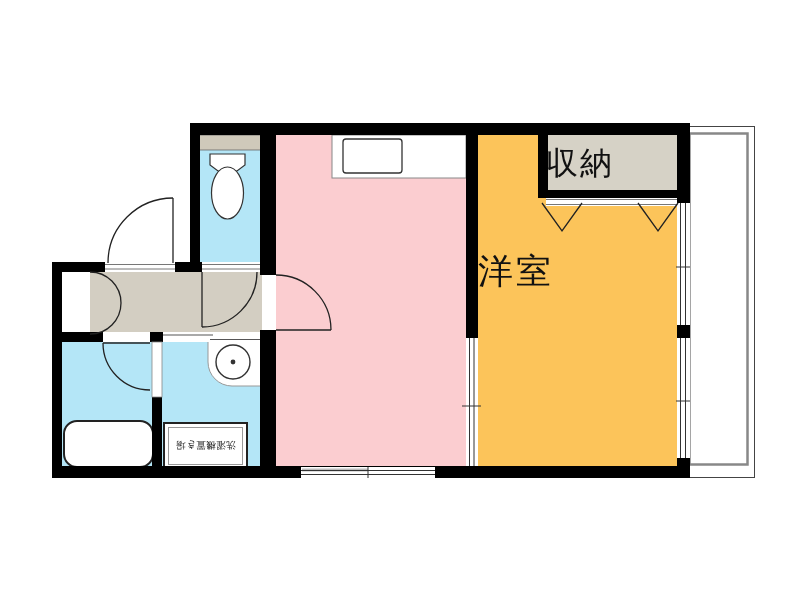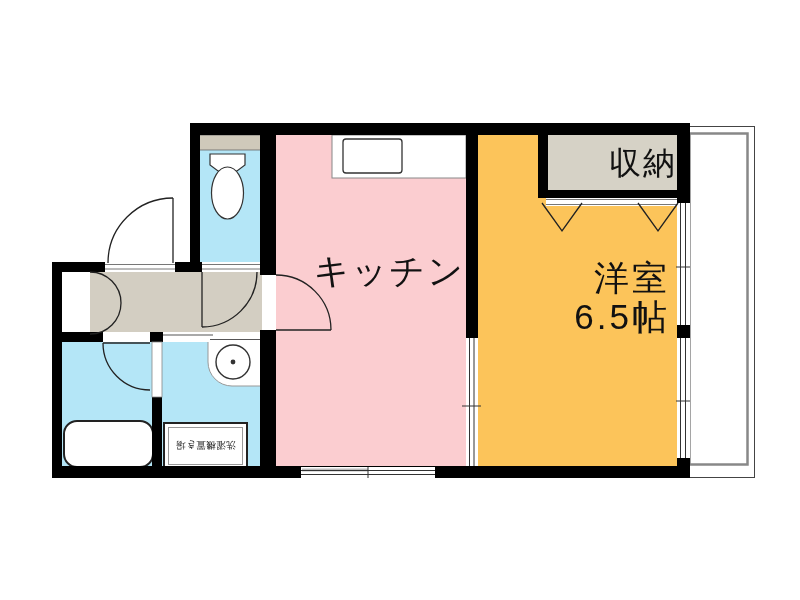--- a/index.html
+++ b/index.html
@@ -1,24 +1,24 @@
 <!DOCTYPE html>
 <html><head>
 <meta charset="utf-8">
 <style>
   html,body{margin:0;padding:0;background:#fff;}
   #stage{
     position:relative;width:800px;height:600px;background:#fff;overflow:hidden;
     font-family:"Liberation Sans","DejaVu Sans",sans-serif;color:#111;
   }
   #plan-svg{position:absolute;left:0;top:0;}
-  .room-label{position:absolute;text-align:right;line-height:1.12;color:#111;}
+  .room-label{position:absolute;text-align:left;line-height:1.12;color:#111;}
   .room-label .l1,.room-label .l2{display:block;white-space:nowrap;}
   #kitchen-label{left:283px;top:251px;width:182px;font-size:35px;letter-spacing:2px;}
-  #western-label{left:478px;top:258px;width:192px;font-size:35px;letter-spacing:3px;}
+  #western-label{left:478px;top:251px;width:192px;font-size:35px;letter-spacing:3px;}
   #closet-label{left:546px;top:146px;width:131px;font-size:32px;letter-spacing:2px;}
   #washer-label{
     position:absolute;left:167px;top:438px;width:77px;text-align:center;
     font-size:9.5px;color:#222;transform:rotate(180deg);letter-spacing:0.5px;
   }
 </style>
 </head>
 <body>
 
 <div id="stage">
@@ -130,26 +130,24 @@
       <line x1="103" y1="343" x2="150" y2="343"></line>
       <path d="M103 343 A47 47 0 0 0 150 390"></path>
       <path d="M90 272 A31 31 0 0 1 121 303"></path>
       <path d="M90 334 A31 31 0 0 0 121 303"></path>
       <polyline points="542,203 562,231 582,203"></polyline>
       <polyline points="638,203 658,231 678,203"></polyline>
     </g>
   </svg>
 
   <div class="room-label" id="kitchen-label">
-    <span class="l1">キッチン</span>
   </div>
 
   <div class="room-label" id="western-label">
     <span class="l1">洋室</span>
-    <span class="l2">6.5帖</span>
   </div>
 
   <div class="room-label" id="closet-label">
     <span class="l1">収納</span>
   </div>
 
   <div id="washer-label">洗濯機置き場</div>
 </div>
 
 </body></html>

